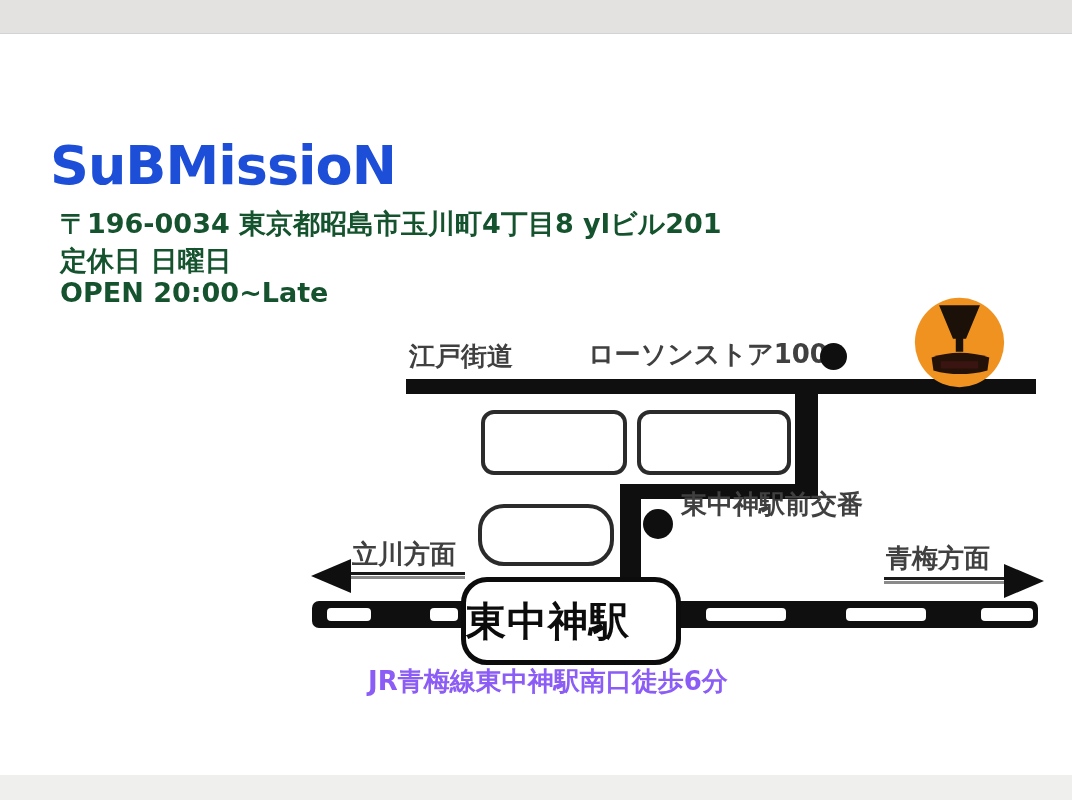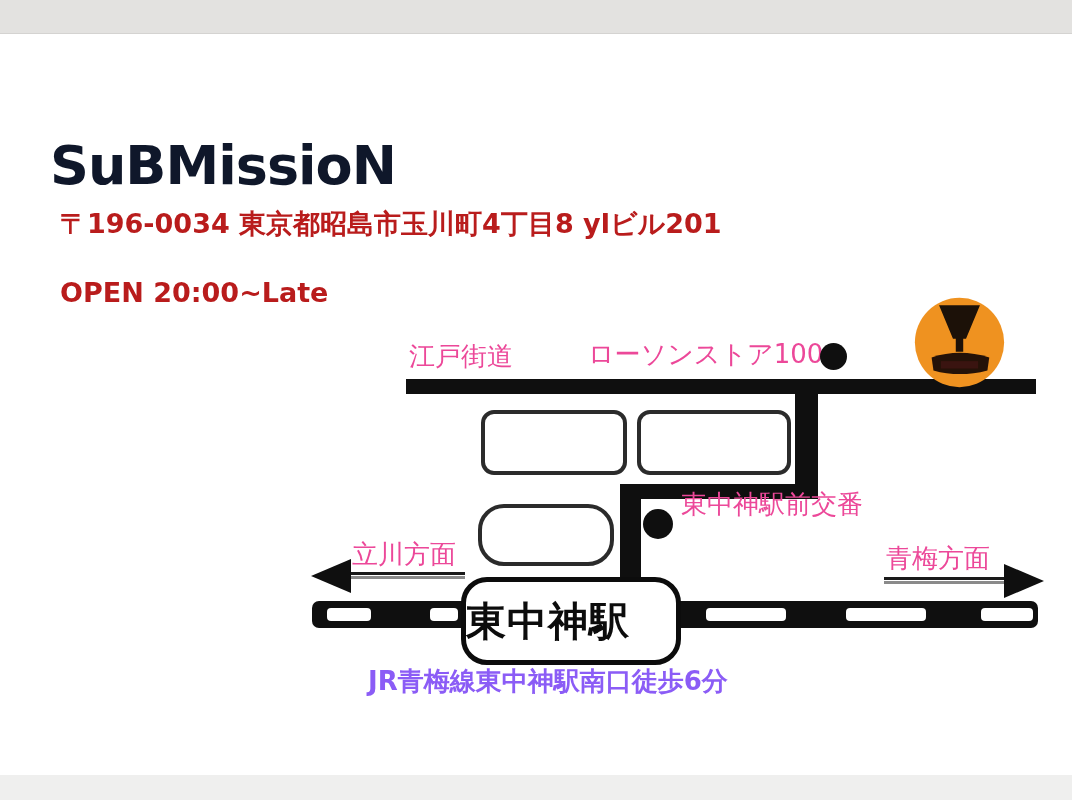--- a/index.html
+++ b/index.html
@@ -12,35 +12,35 @@
   .band-top {
     position:absolute; left:0; top:0; width:1072px; height:33px;
     background:#e3e2e0; border-bottom:1px solid #d4d3d1;
   }
   .band-bottom {
     position:absolute; left:0; bottom:0; width:1072px; height:25px;
     background:#efefee;
   }
   .title {
     position:absolute; left:50px; top:134px;
-    font-size:54px; font-weight:bold; letter-spacing:-1px; color:#0f172a;
+    font-size:54px; font-weight:bold; letter-spacing:-1px; color:#1d4ed8;
     white-space:nowrap;
   }
   .infoline {
     position:absolute; left:60px; font-size:27px; font-weight:bold;
-    color:#b91c1c; white-space:nowrap;
+    color:#14532d; white-space:nowrap;
   }
   .addr  { top:206px; }
   .closed{ top:243px; }
   .open  { top:277px; }
 
   
   .road { position:absolute; background:#0f0f0f; }
   .maplabel {
-    position:absolute; font-size:26px; font-weight:normal; color:#ec4899;
+    position:absolute; font-size:26px; font-weight:bold; color:#404040;
     white-space:nowrap;
   }
   .dot {
     position:absolute; background:#0f0f0f; border-radius:50%;
   }
   .building {
     position:absolute; background:#ffffff; border:4px solid #2b2b2b;
     border-radius:13px;
   }
   .building.round { border-radius:26px; }
@@ -78,20 +78,21 @@
 </head>
 <body>
 
 <div class="stage">
 
   <div class="band-top"></div>
   <div class="band-bottom"></div>
 
   <div class="title">SuBMissioN</div>
   <div class="infoline addr">〒196-0034 東京都昭島市玉川町4丁目8 ylビル201</div>
+  <div class="infoline closed">定休日 日曜日</div>
   <div class="infoline open">OPEN 20:00~Late</div>
 
   <div>
 
     <div class="maplabel" style="left:409px; top:339px;">江戸街道</div>
     <div class="maplabel" style="left:588px; top:337px;">ローソンストア100</div>
     <div class="dot" style="left:820px; top:343px; width:27px; height:27px;"></div>
 
     <div class="road" style="left:406px; top:379px; width:630px; height:15px;"></div>
 

